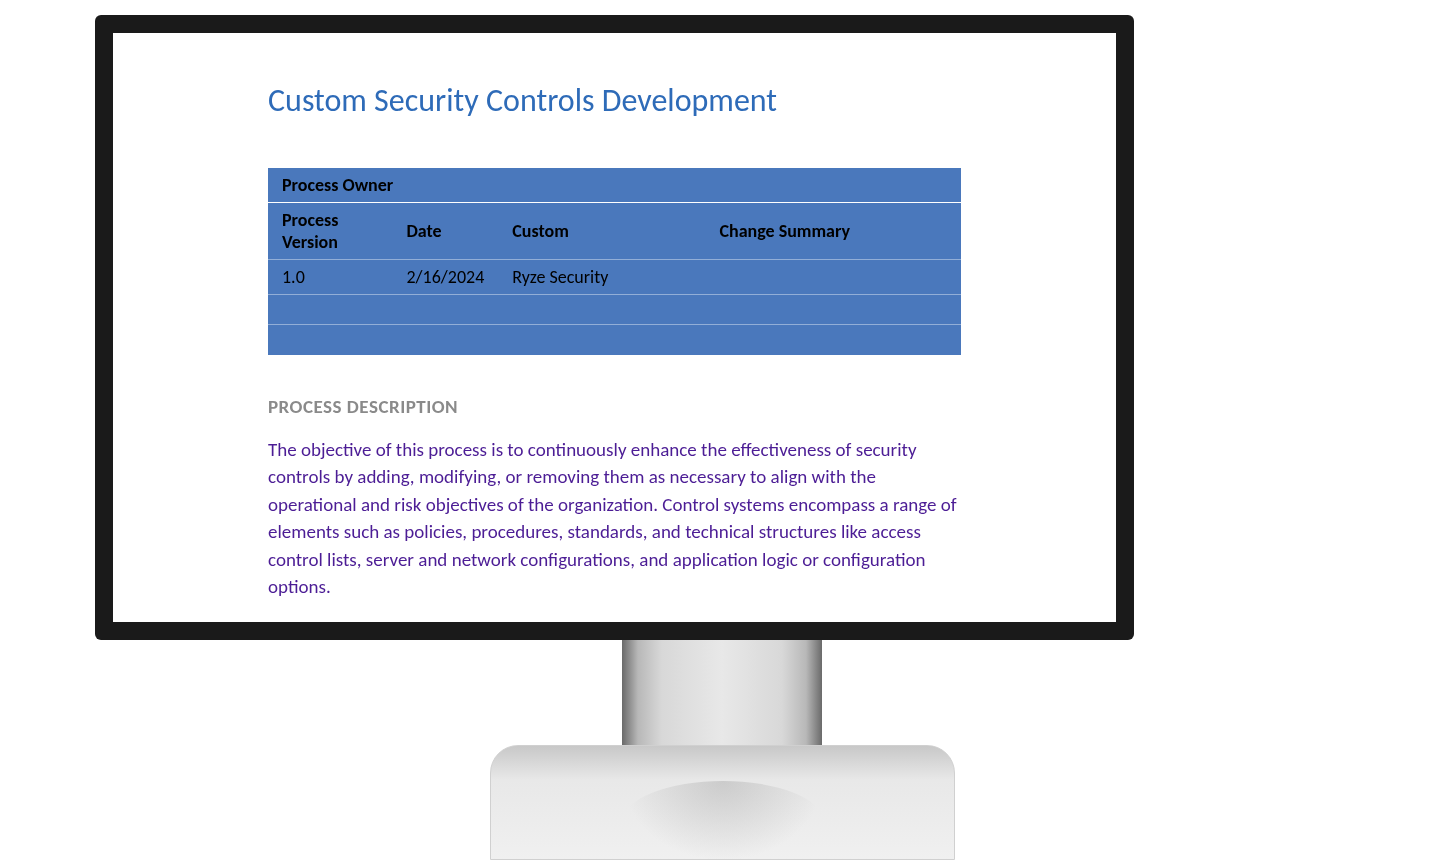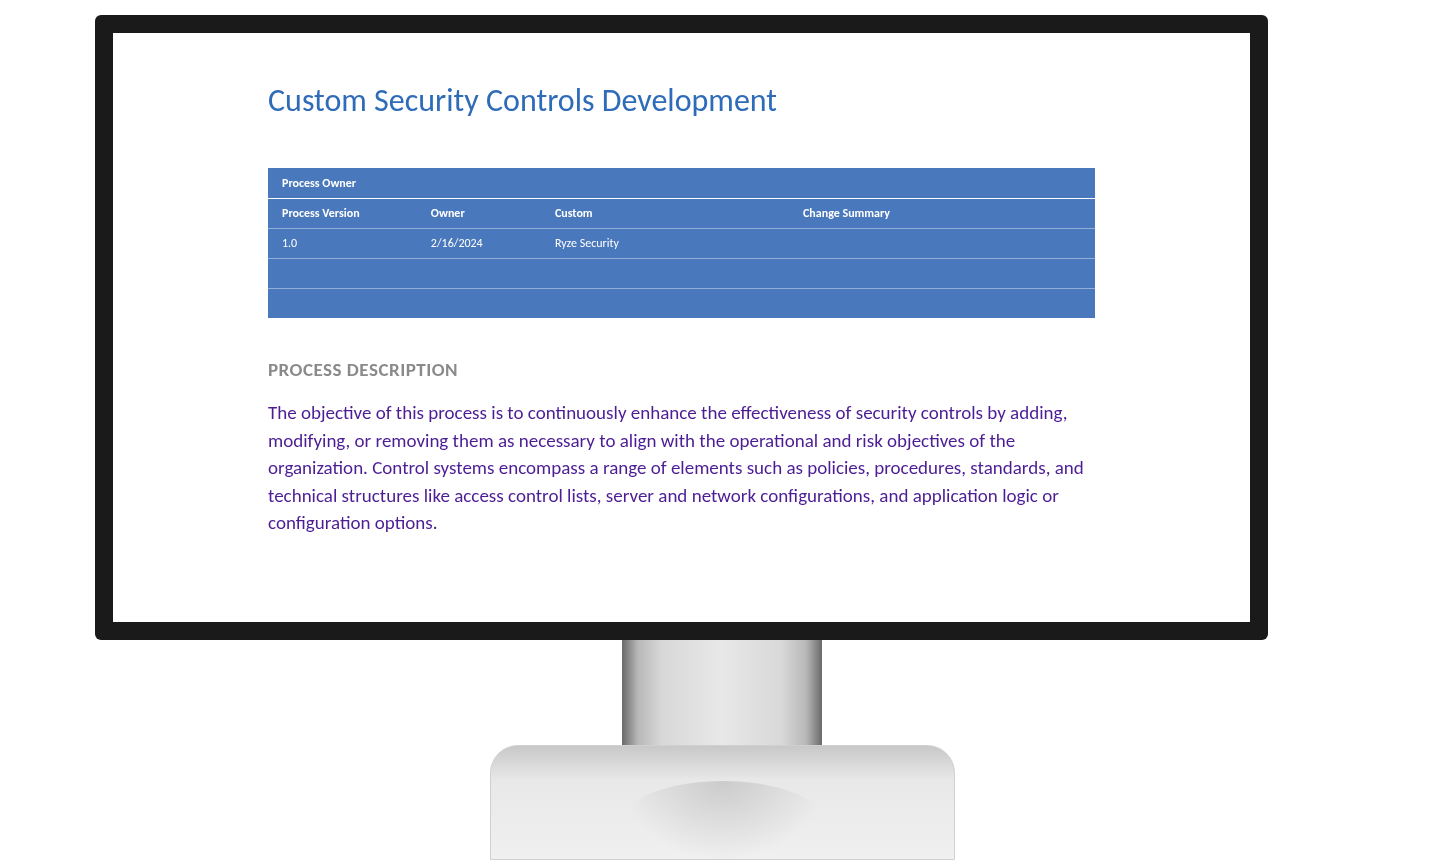--- a/index.html
+++ b/index.html
@@ -12,21 +12,21 @@
       background: #ffffff;
       width: 1445px;
       height: 867px;
       position: relative;
       overflow: hidden;
     }
     .monitor-frame {
       position: absolute;
       top: 15px;
       left: 95px;
-      width: 1173px;
+      width: 1039px;
       height: 625px;
       background: #1a1a1a;
       border-radius: 6px;
       padding: 18px;
     }
     .screen {
       width: 100%;
       height: 100%;
       background: #ffffff;
       overflow: hidden;
@@ -48,24 +48,24 @@
       letter-spacing: 0.5px;
       margin-bottom: 18px;
     }
     .history-table {
       width: 100%;
       border-collapse: collapse;
       background: #4a78bc;
       margin-bottom: 40px;
     }
     .history-table td, .history-table th {
-      color: #ffffff;
+      color: #000000;
       text-align: left;
       padding: 6px 14px;
-      font-size: 12px;
+      font-size: 18px;
       height: 30px;
     }
     .header-row th {
       font-weight: 700;
       border-bottom: 1px solid #ffffff;
     }
     .subheader-row th {
       font-weight: 700;
       border-bottom: 1px solid rgba(255,255,255,0.4);
     }
@@ -130,21 +130,21 @@
       <h1 class="doc-title">Custom Security Controls Development</h1>
 
 
       <table class="history-table">
         <tbody>
             <tr class="header-row">
           <th colspan="4">Process Owner</th>
         </tr>
         <tr class="subheader-row">
           <th class="col-version">Process Version</th>
-          <th class="col-date">Owner</th>
+          <th class="col-date">Date</th>
           <th class="col-author">Custom</th>
           <th class="col-summary">Change Summary</th>
         </tr>
         <tr class="data-row">
           <td>1.0</td>
           <td>2/16/2024</td>
           <td>Ryze Security</td>
           <td></td>
         </tr>
         <tr class="empty-row">

